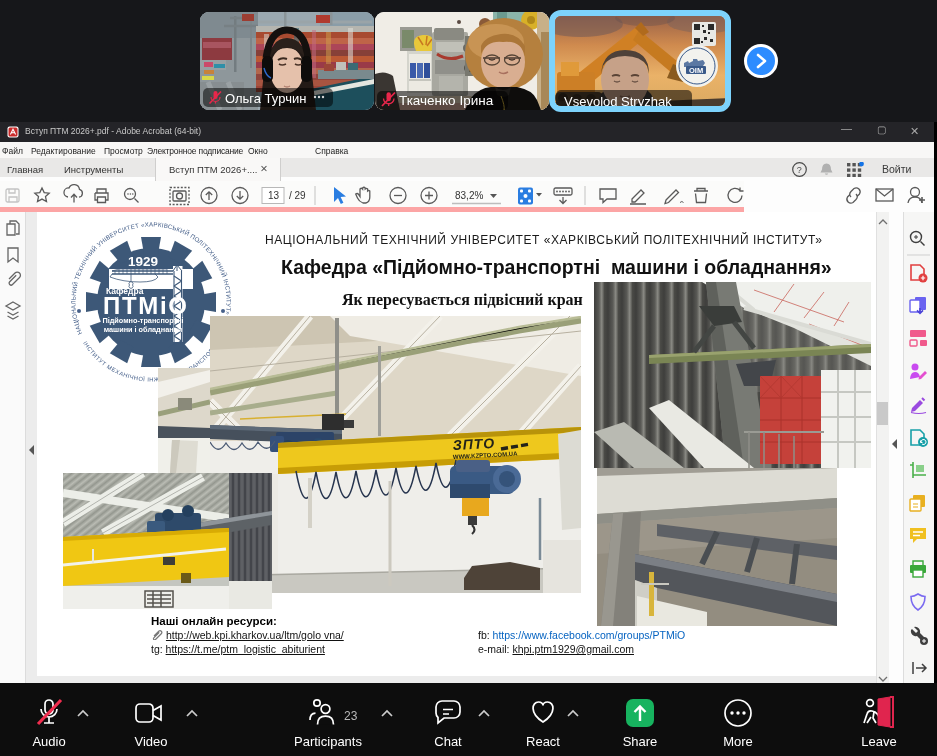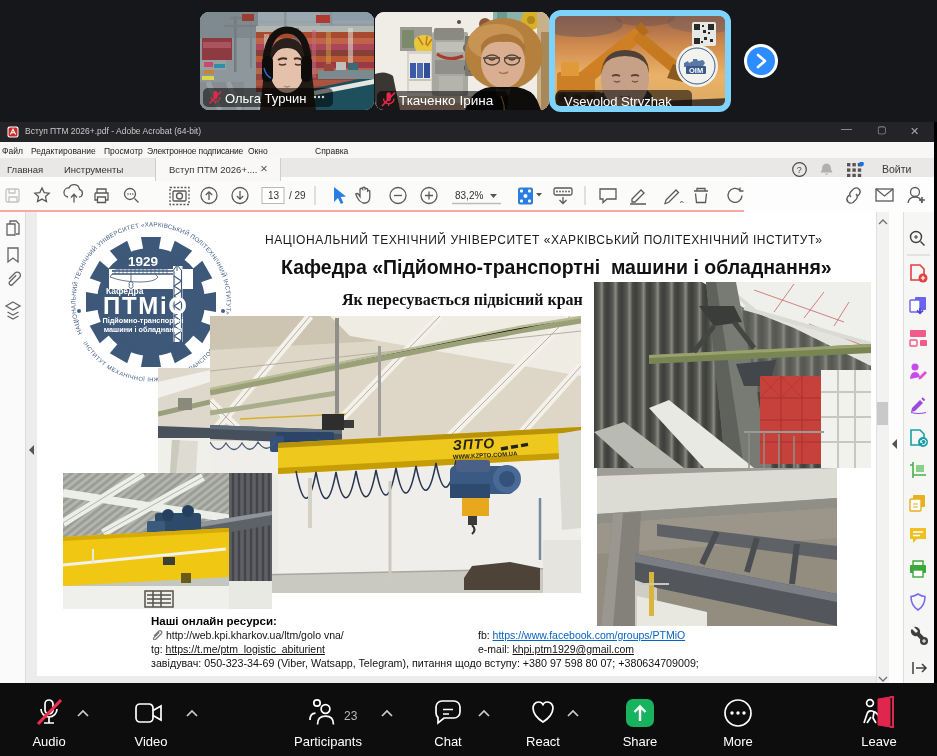--- a/index.html
+++ b/index.html
@@ -291,21 +291,21 @@
         <rect x="10.8" y="6.4" width="3.4" height="3.4"></rect>
       <rect x="0" y="11.8" width="3.4" height="3.4"></rect>
         <rect x="5.4" y="11.8" width="3.4" height="3.4"></rect>
         <rect x="10.8" y="11.8" width="3.4" height="3.4"></rect>
     </g>
     <circle cx="14.5" cy="2" r="2.4" fill="#1473e6"></circle>
   </svg>
   <span class="abs" style="left:882px;top:5px;font-size:10.5px;color:#3a3a3a;">Войти</span>
 </div>
 
-<div class="abs" style="left:0;top:181px;width:744px;height:31px;background:#fbfbfa;border-bottom:2px solid #fca5a5;box-sizing:border-box;" id="toolbar">
+<div class="abs" style="left:0;top:181px;width:744px;height:31px;background:#fbfbfa;border-bottom:5px solid #fca5a5;box-sizing:border-box;" id="toolbar">
 <svg class="abs" style="left:0;top:0;" width="934" height="30" xmlns="http://www.w3.org/2000/svg">
   <g stroke="#5a5a5a" fill="none" stroke-width="1.3">
 
     <g stroke="#c4c4c4">
           <rect x="6" y="8" width="13" height="13" rx="1.5"></rect>
           <path d="M9,8 v4 h6 v-4 M9,21 v-5 h8 v5"></path>
         </g>
 
     <path d="M42,7 l2.2,4.6 5,0.6 -3.7,3.4 1,5 -4.5,-2.5 -4.5,2.5 1,-5 -3.7,-3.4 5,-0.6 Z"></path>
 
@@ -784,25 +784,24 @@
       <rect x="82" y="118" width="28" height="16"></rect>
       <path d="M84,122 h24 M84,126 h24 M84,130 h24 M90,118 v16 M98,118 v16"></path>
     </g>
   </svg>
 
   <div class="abs" style="left:108px;top:403px;font-size:11.5px;font-weight:bold;color:#000;">Наші онлайн ресурси:</div>
   <div class="abs" style="left:108px;top:417px;font-size:10.5px;color:#111;">
     <svg width="12" height="11" style="vertical-align:-1px">
         <path d="M3,7 l5,-5 a1.8,1.8 0 0 1 2.5,2.5 l-6,6 a1.2,1.2 0 0 1 -1.7,-1.7 l5.5,-5.5" stroke="#777" fill="none" stroke-width="1.2"></path>
       </svg>
-    <span style="">http://web.kpi.kharkov.ua/ltm/golo vna/</span>
+    <span style="text-decoration:underline;">http://web.kpi.kharkov.ua/ltm/golo vna/</span>
   </div>
   <div class="abs" style="left:108px;top:431px;font-size:10.5px;color:#111;">tg: <span style="text-decoration:underline;">https://t.me/ptm_logistic_abiturient</span></div>
-  <div class="abs" style="left:108px;top:445px;font-size:10.7px;color:#111;">завідувач: 050-323-34-69 (Viber, Watsapp, Telegram), питання щодо вступу: +380 97 598 80 07; +380634709009;</div>
-  <div class="abs" style="left:435px;top:417px;font-size:10.5px;color:#111;">fb: <a style="color:#0563c1;text-decoration:underline;">https://www.facebook.com/groups/PTMiO</a></div>
+  <div class="abs" style="left:435px;top:417px;font-size:10.5px;color:#111;">fb: <a style="color:#0563c1;">https://www.facebook.com/groups/PTMiO</a></div>
   <div class="abs" style="left:435px;top:431px;font-size:10.5px;color:#111;">e-mail: <span style="text-decoration:underline;">khpi.ptm1929@gmail.com</span></div>
 </div>
 
 <div class="abs" style="left:0;top:683px;width:937px;height:73px;background:#0d0d0d;" id="bottombar">
 <svg class="abs" style="left:0;top:0;" width="937" height="73" xmlns="http://www.w3.org/2000/svg">
   <g stroke="#ffffff" stroke-width="1.7" fill="none">
 
     <g transform="translate(49,30)">
       <rect x="-4" y="-13" width="8" height="14" rx="4"></rect>
       <path d="M-8,-4 a8,8 0 0 0 16,0 M0,4 v6 M-5,10 h10"></path>

